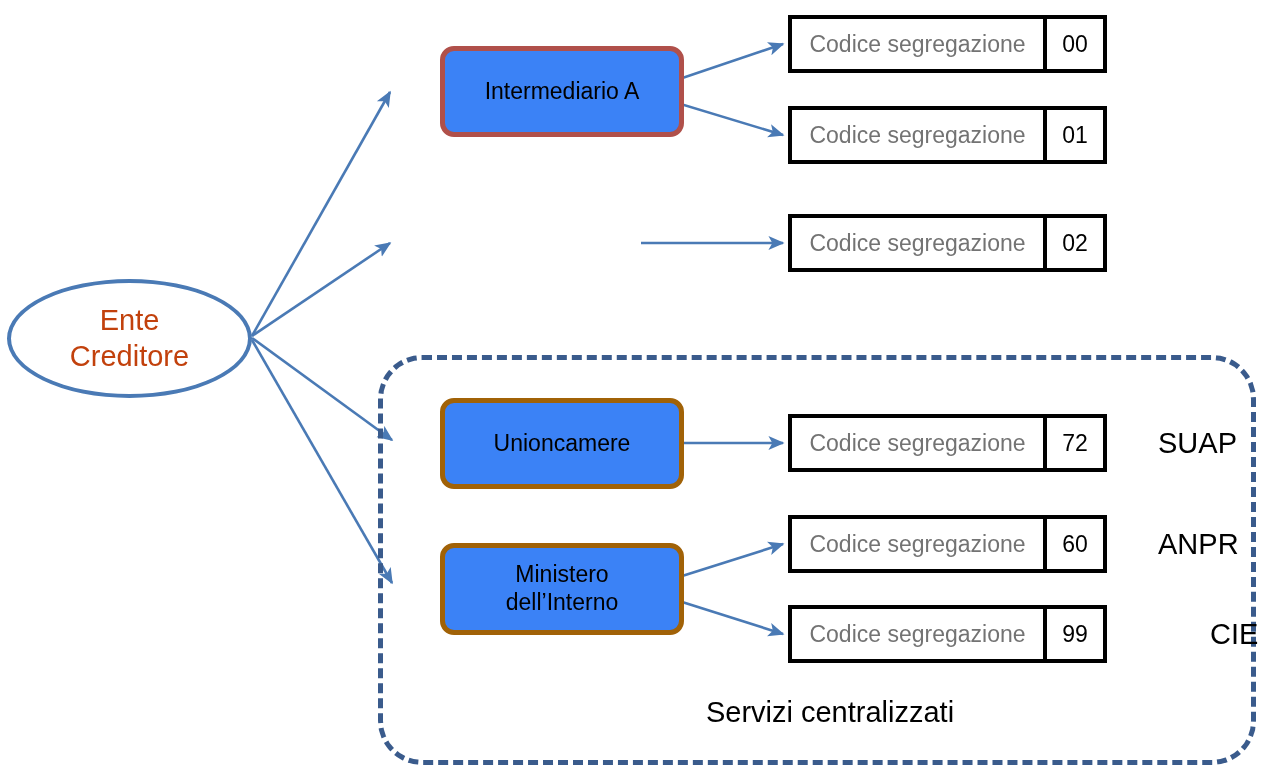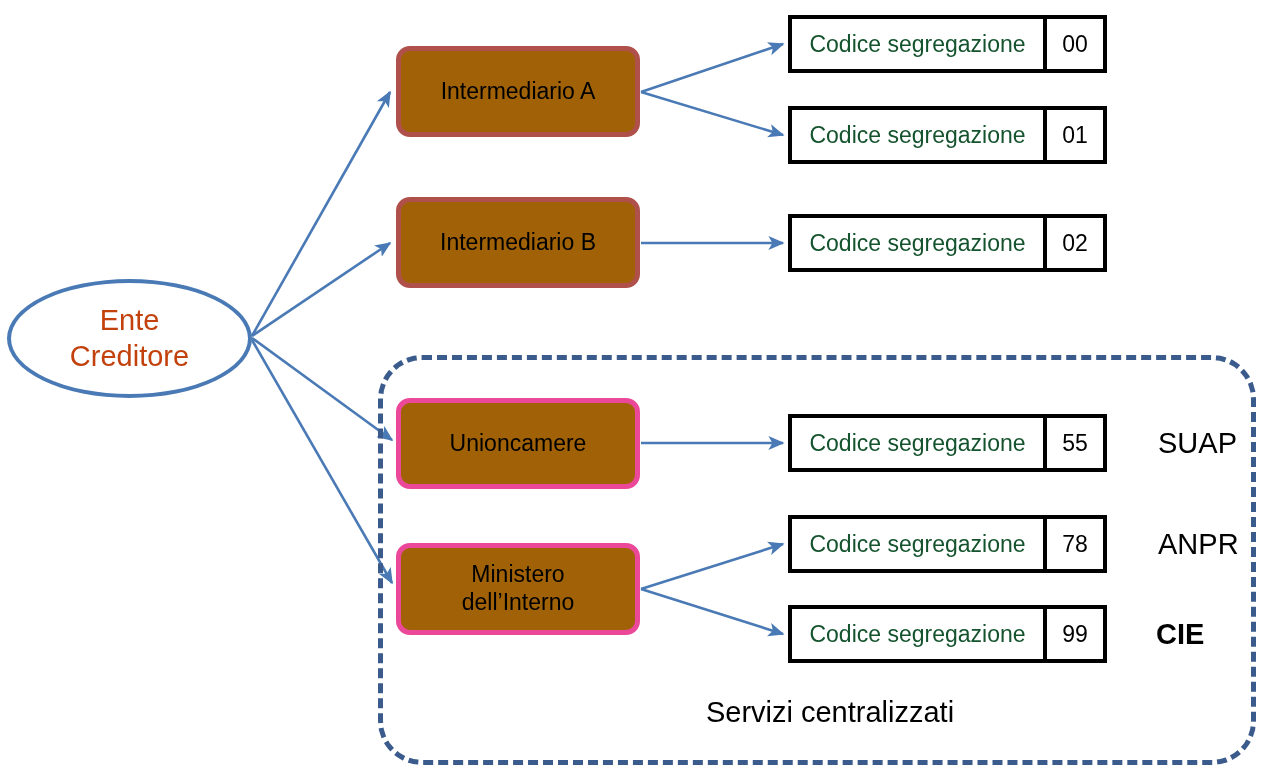--- a/index.html
+++ b/index.html
@@ -56,48 +56,49 @@
     line-height: 1.22;
     font-size: 29px;
     color: #c2410c;
   }
 
   
   .actor-box {
     position: absolute;
     box-sizing: border-box;
     border-radius: 14px;
-    background: #a16207;
+    background: #3b82f6;
     display: flex;
     align-items: center;
     justify-content: center;
     text-align: center;
     line-height: 1.2;
     font-size: 23px;
     color: #000000;
+    margin-left: 44px;
   }
   .actor-box.red    { border: 5px solid #b0504a; }
-  .actor-box.green  { border: 5px solid #ec4899; }
+  .actor-box.green  { border: 5px solid #a16207; }
 
   
   .code-box {
     position: absolute;
     box-sizing: border-box;
     border: 4px solid #000000;
     background: #ffffff;
     display: flex;
     align-items: stretch;
   }
   .code-box .code-label {
     flex: 1 1 auto;
     display: flex;
     align-items: center;
     justify-content: center;
     font-size: 23px;
-    color: #14532d;
+    color: #737373;
     white-space: nowrap;
   }
   .code-box .code-sep {
     width: 4px;
     background: #000000;
     flex: 0 0 auto;
   }
   .code-box .code-value {
     flex: 0 0 56px;
     display: flex;
@@ -155,23 +156,20 @@
     <div>
       <span>Ente</span><br>
       <span>Creditore</span>
     </div>
   </div>
 
   <div class="actor-box red" style="left:396px; top:46px; width:244px; height:91px;">
     <span>Intermediario A</span>
   </div>
 
-  <div class="actor-box red" style="left:396px; top:197px; width:244px; height:91px;">
-    <span>Intermediario B</span>
-  </div>
 
   <div class="actor-box green" style="left:396px; top:398px; width:244px; height:91px;">
     <span>Unioncamere</span>
   </div>
 
   <div class="actor-box green" style="left:396px; top:543px; width:244px; height:92px;">
     <div>
       <span>Ministero</span><br>
       <span>dell’Interno</span>
     </div>
@@ -191,32 +189,32 @@
 
   <div class="code-box" style="left:788px; top:214px; width:319px; height:58px;">
     <div class="code-label">Codice segregazione</div>
     <div class="code-sep"></div>
     <div class="code-value">02</div>
   </div>
 
   <div class="code-box" style="left:788px; top:414px; width:319px; height:58px;">
     <div class="code-label">Codice segregazione</div>
     <div class="code-sep"></div>
-    <div class="code-value">55</div>
+    <div class="code-value">72</div>
   </div>
 
   <div class="code-box" style="left:788px; top:515px; width:319px; height:58px;">
     <div class="code-label">Codice segregazione</div>
     <div class="code-sep"></div>
-    <div class="code-value">78</div>
+    <div class="code-value">60</div>
   </div>
 
   <div class="code-box" style="left:788px; top:605px; width:319px; height:58px;">
     <div class="code-label">Codice segregazione</div>
     <div class="code-sep"></div>
     <div class="code-value">99</div>
   </div>
 
   <div class="service-tag" style="left:1158px; top:427px;">SUAP</div>
   <div class="service-tag" style="left:1158px; top:528px;">ANPR</div>
-  <div class="service-tag" style="left:1156px; top:618px;font-weight:bold;">CIE</div>
+  <div class="service-tag" style="left:1210px; top:618px;">CIE</div>
 
 </div>
 
 </body></html>

